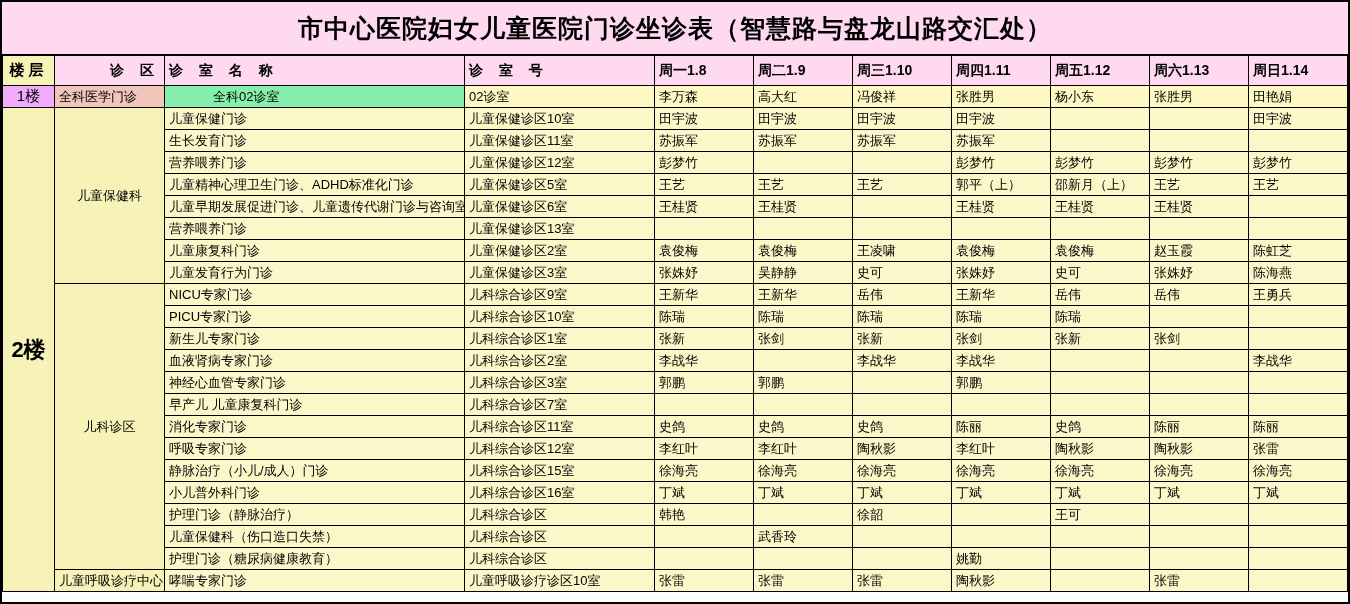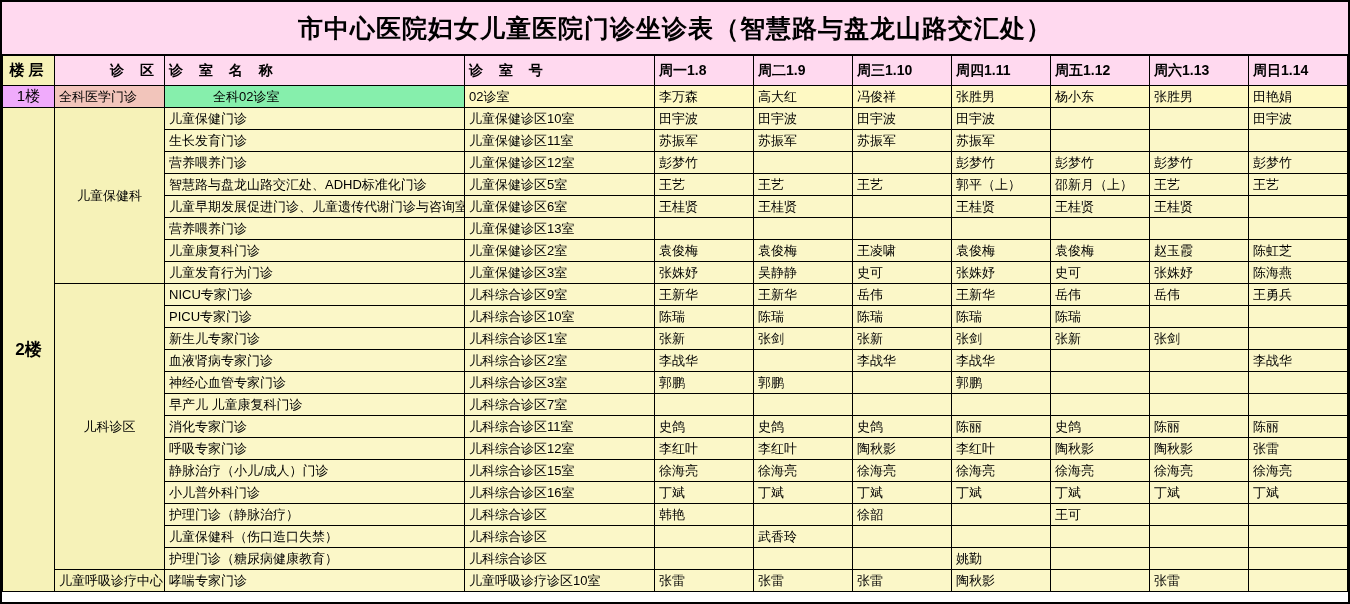--- a/index.html
+++ b/index.html
@@ -70,21 +70,21 @@
   .hdr-room { letter-spacing: 6px; }
   .hdr-no { letter-spacing: 6px; }
 
   
   tr.r-pink td { background: #fef9c3; font-weight: normal; }
   tr.r-pink td.c-floor { background: #f0abfc; }
   tr.r-yellow td { background: #fbf7c8; }
 
   td.c-floor.floor2 {
     background: #f6f2b8;
-    font-size: 17px;
+    font-size: 22px;
     font-weight: bold;
   }
   td.c-dept.dept-cell {
     background: #f6f2b8;
     text-align: center;
     font-size: 13px;
   }
   tr.r-pink td.c-dept.dept-cell { background: #f2c5bb; text-align: left; }
   tr.r-pink td.c-room { background: #86efac; padding-left: 48px; }
 </style>
@@ -156,21 +156,21 @@
           <td class="c-no">儿童保健诊区12室</td>
           <td class="c-day">彭梦竹</td>
           <td class="c-day"></td>
           <td class="c-day"></td>
           <td class="c-day">彭梦竹</td>
           <td class="c-day">彭梦竹</td>
           <td class="c-day">彭梦竹</td>
           <td class="c-day">彭梦竹</td>
         </tr>
         <tr class="r-yellow">
-          <td class="c-room">智慧路与盘龙山路交汇处、ADHD标准化门诊</td>
+          <td class="c-room">儿童精神心理卫生门诊、ADHD标准化门诊</td>
           <td class="c-no">儿童保健诊区5室</td>
           <td class="c-day">王艺</td>
           <td class="c-day">王艺</td>
           <td class="c-day">王艺</td>
           <td class="c-day">郭平（上）</td>
           <td class="c-day">邵新月（上）</td>
           <td class="c-day">王艺</td>
           <td class="c-day">王艺</td>
         </tr>
         <tr class="r-yellow">

